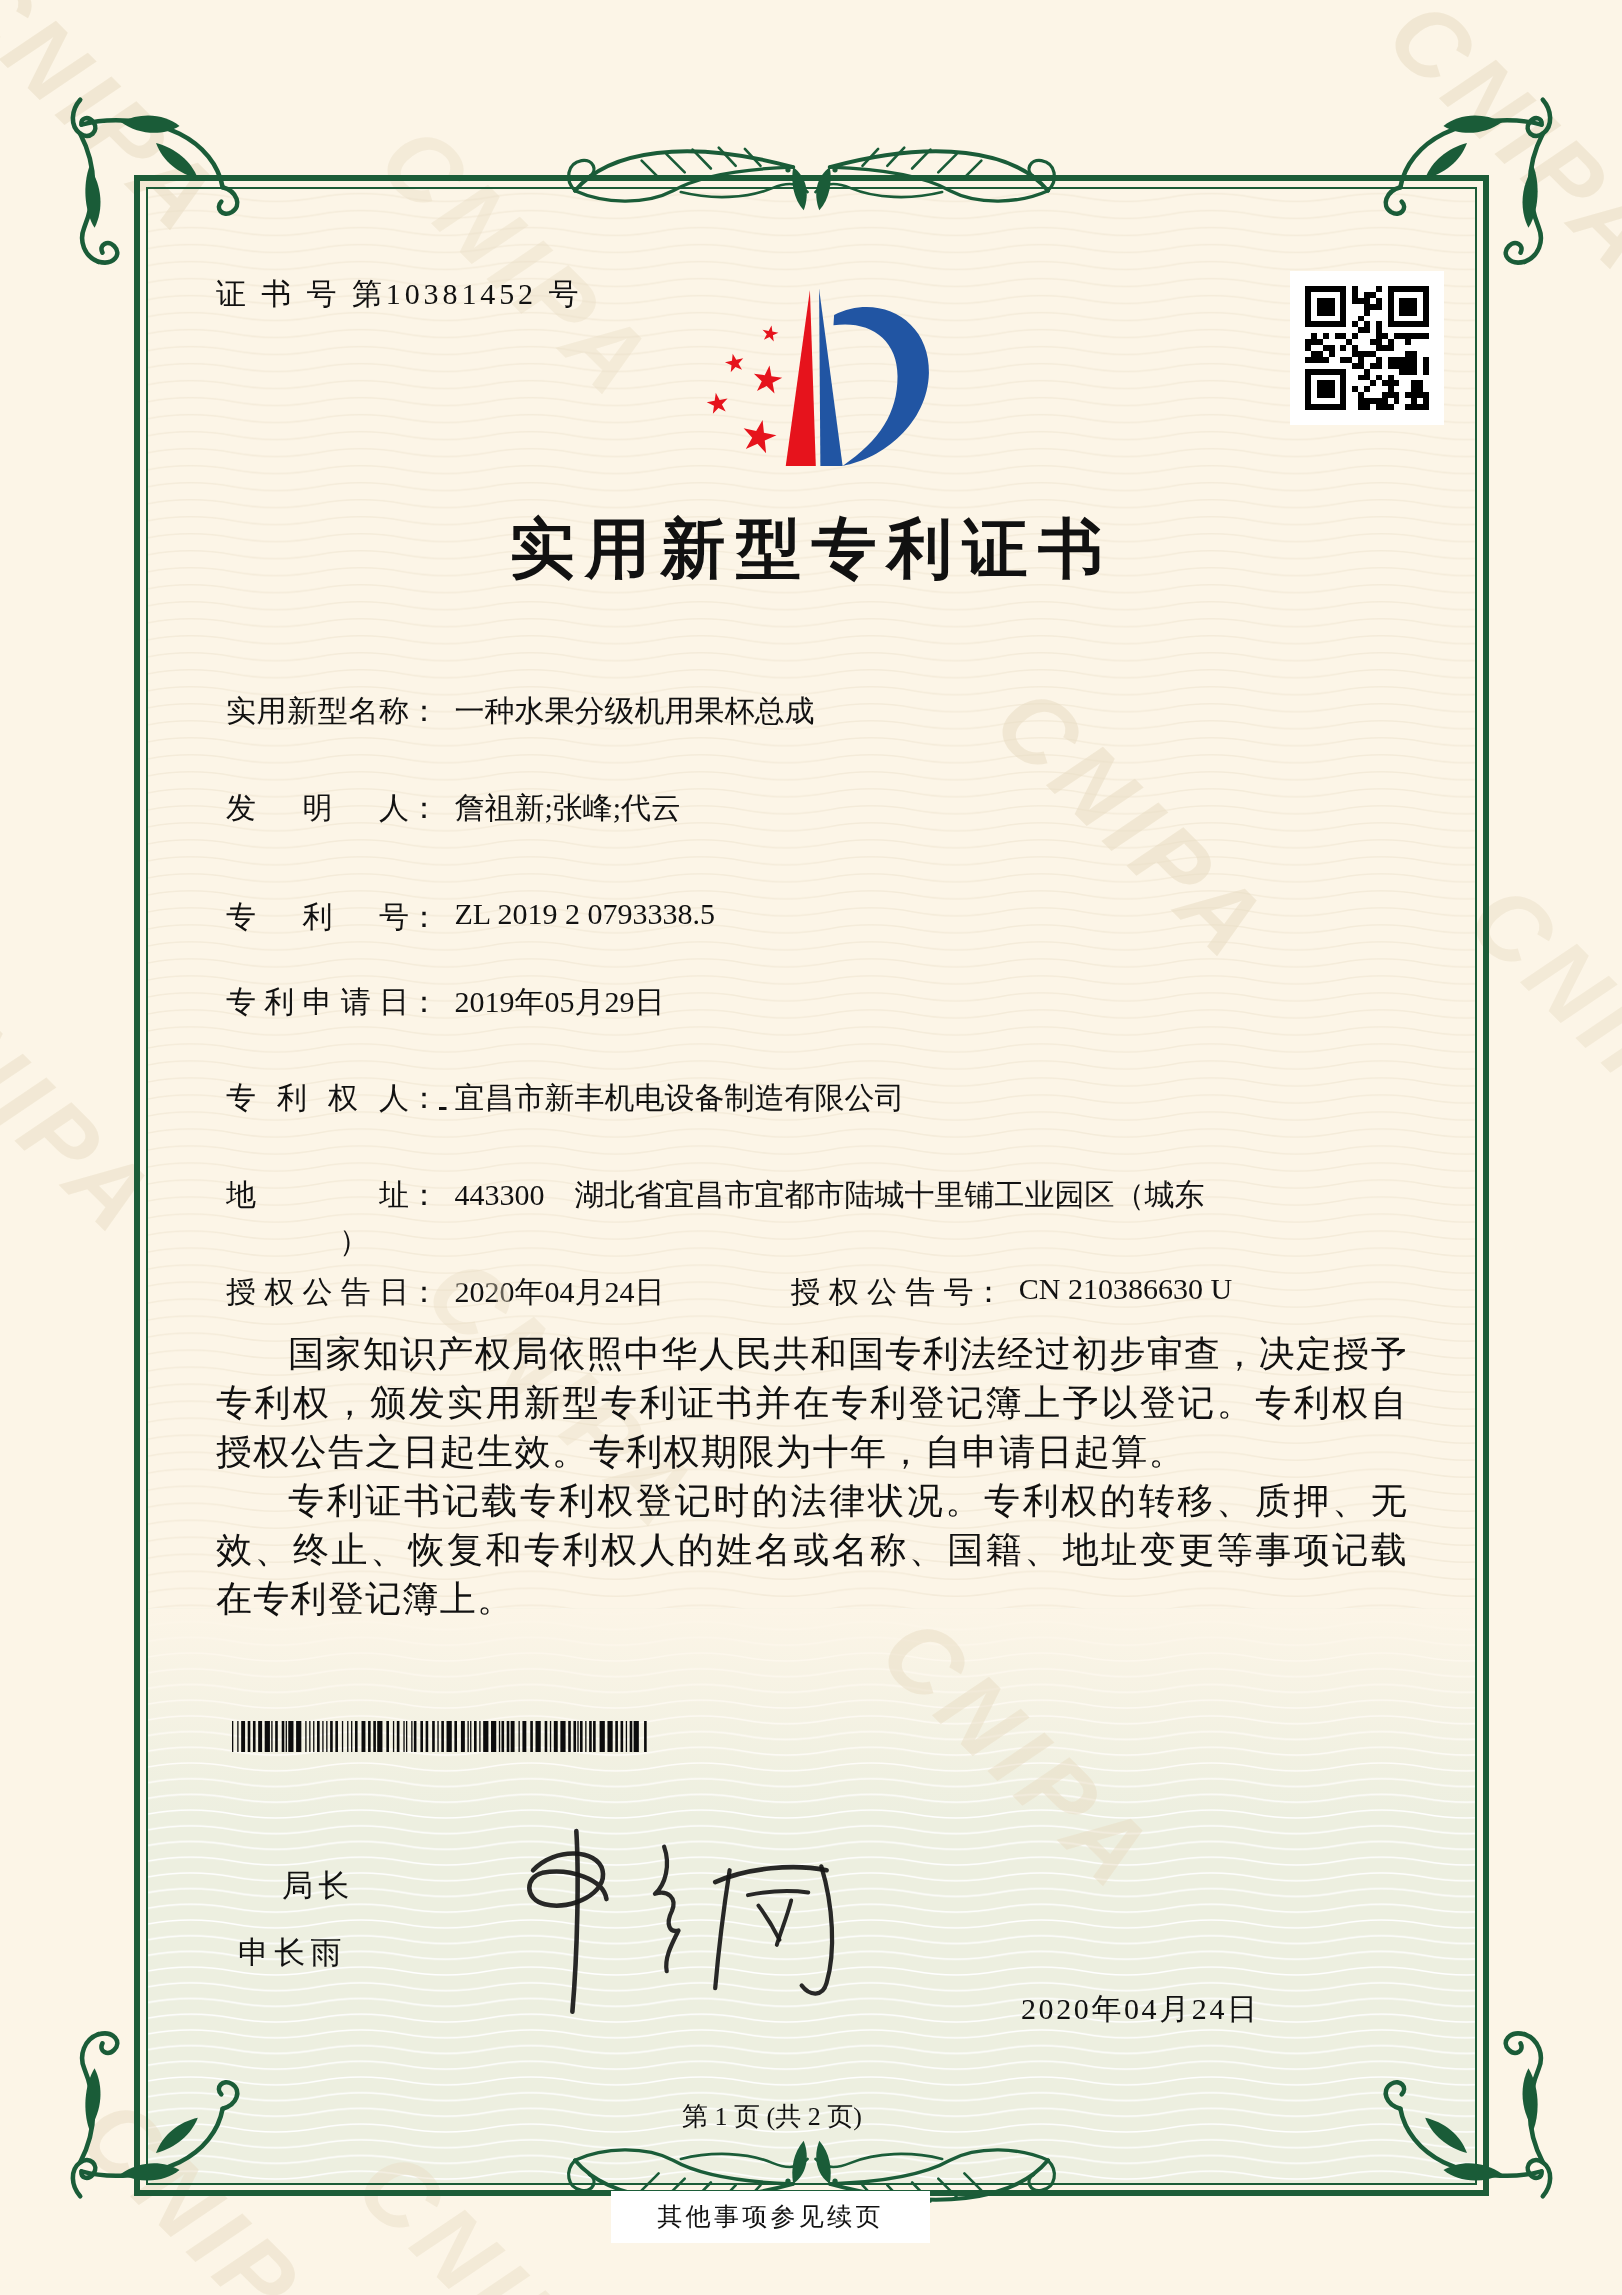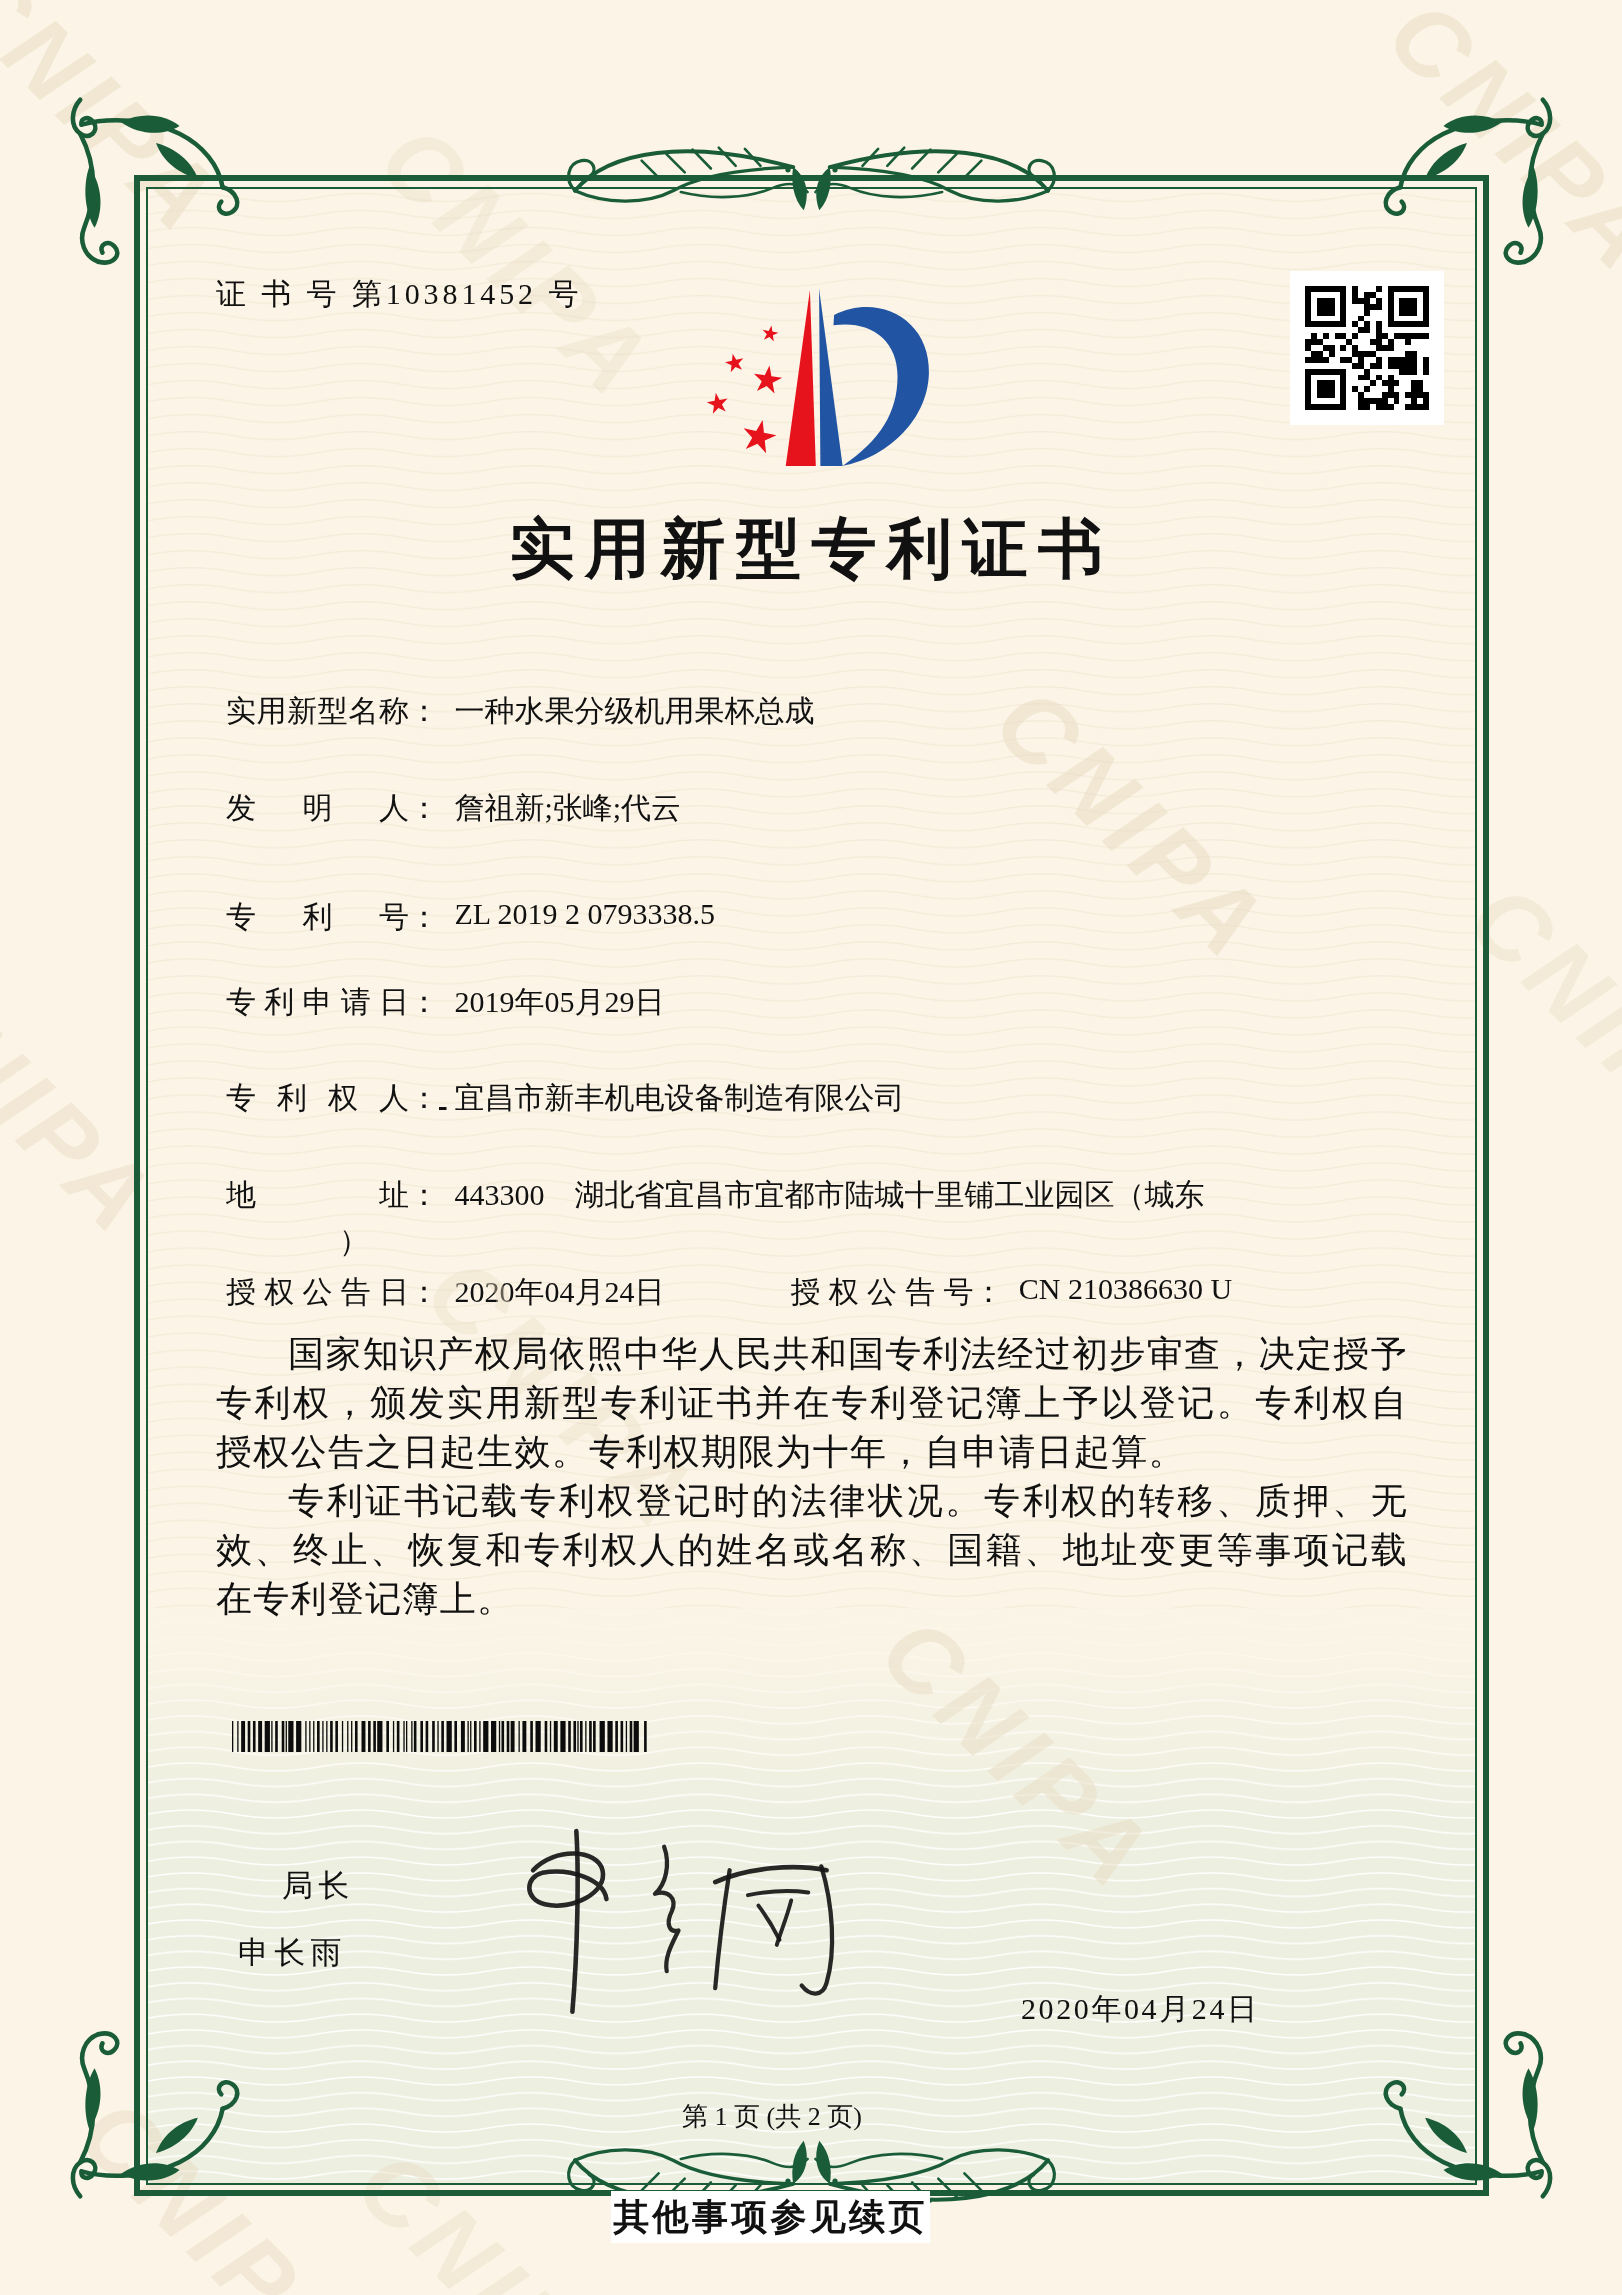--- a/index.html
+++ b/index.html
@@ -25,21 +25,21 @@
   .flabel{display:inline-block;width:183px;text-align:justify;text-align-last:justify;vertical-align:top;}
   .fcolon{display:inline-block;vertical-align:top;}
   .fvalue{display:inline-block;margin-left:7.9px;vertical-align:top;}
   .body-text{position:absolute;left:216px;top:1330px;width:1192px;font-size:36px;}
   .body-text p{margin:0;line-height:49px;text-align:justify;text-indent:2em;letter-spacing:1.3px;}
   .sig-label{position:absolute;left:238px;font-size:31px;letter-spacing:5.2px;}
   .date-line{position:absolute;left:1021px;top:1989px;font-size:30px;letter-spacing:2.6px;}
   .page-info{position:absolute;left:589px;top:2099px;width:366px;text-align:center;font-size:26px;}
   .cont-strip{position:absolute;left:611px;top:2191px;width:319px;height:52px;background:#ffffff;
       z-index:6;text-align:center;}
-  .cont-strip span{font-size:36px;letter-spacing:3.3px;line-height:52px;font-weight:bold;}
+  .cont-strip span{font-size:25px;letter-spacing:3.3px;line-height:52px;}
   .qr-box{position:absolute;left:1290px;top:271px;width:154px;height:154px;background:#ffffff;}
   .qr-box svg{position:absolute;left:15px;top:15px;}
 </style>
 </head>
 <body>
 
 <div class="page">
 
   <svg class="abs waves" style="left:148px;top:189px;" width="1327" height="1994" viewBox="0 0 2028 3048">
     <defs>

